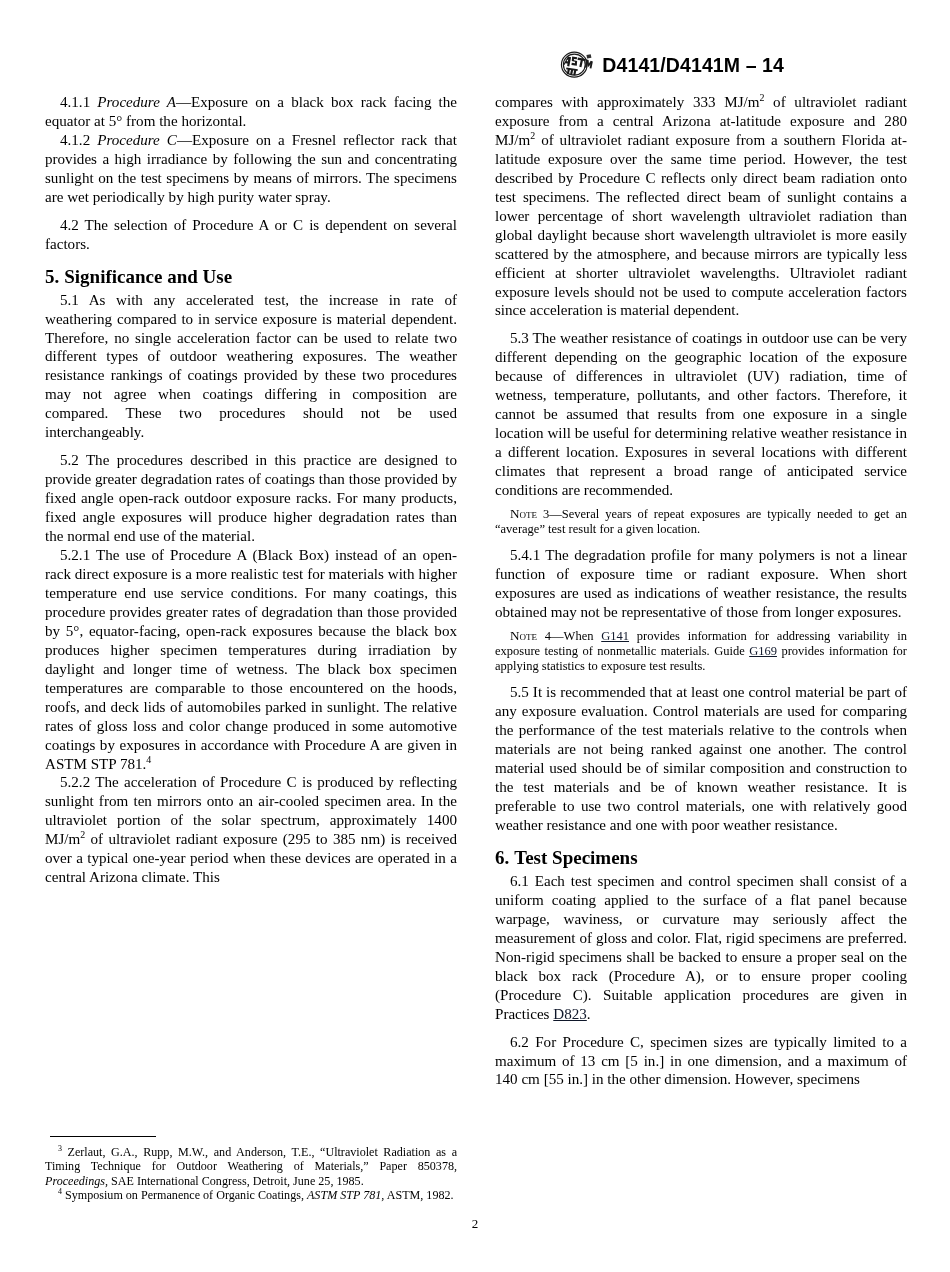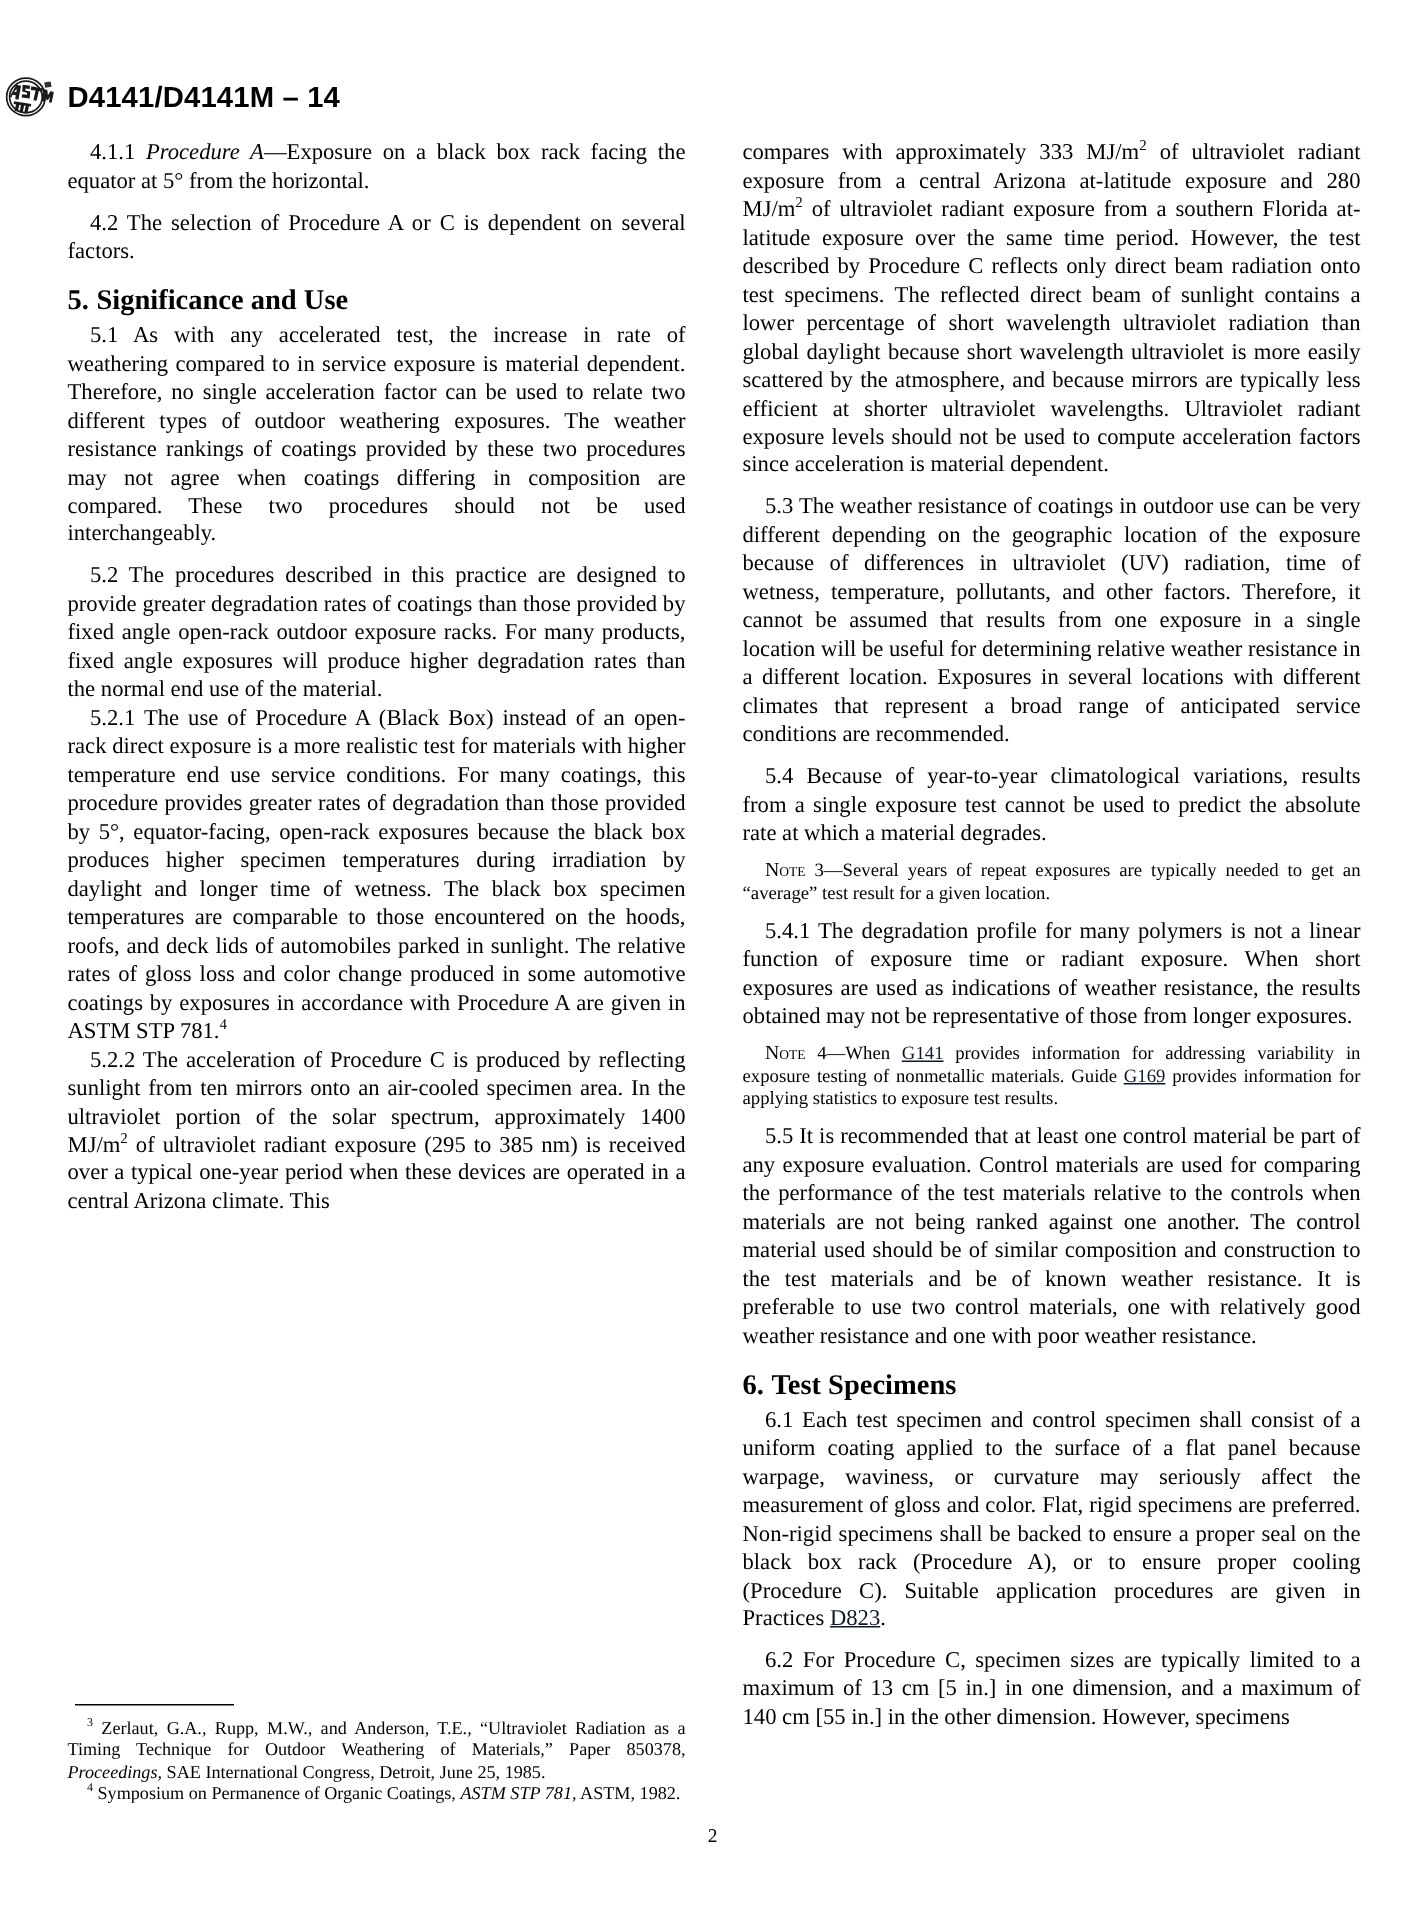--- a/index.html
+++ b/index.html
@@ -22,21 +22,21 @@
 
   
   .page-header {
     position: absolute;
     top: 48px;
     left: 0;
     width: 784px;
     height: 34px;
     display: flex;
     align-items: center;
-    justify-content: flex-start;
+    justify-content: flex-end;
   }
   .astm-logo {
     width: 36px;
     height: 30px;
     margin-right: 9px;
     flex: 0 0 auto;
     display: block;
   }
   .doc-designation {
     font-family: "Liberation Sans", "DejaVu Sans", sans-serif;
@@ -164,20 +164,21 @@
     </svg>
     <div class="doc-designation">D4141/D4141M – 14</div>
   </div>
 
   <div class="columns">
 
     <div class="col">
 
       <p class="indent">4.1.1 <em class="ital">Procedure A</em>—Exposure on a black box rack facing the equator at 5° from the horizontal.</p>
 
+      <p class="indent">4.1.2 <em class="ital">Procedure C</em>—Exposure on a Fresnel reflector rack that provides a high irradiance by following the sun and concentrating sunlight on the test specimens by means of mirrors. The specimens are wet periodically by high purity water spray.</p>
 
       <p class="indent gap-before">4.2 The selection of Procedure A or C is dependent on several factors.</p>
 
 
 
 
       <h2 class="sec-head"><span class="num">5.</span><span>Significance and Use</span></h2>
 
       <p class="indent">5.1 As with any accelerated test, the increase in rate of weathering compared to in service exposure is material dependent. Therefore, no single acceleration factor can be used to relate two different types of outdoor weathering exposures. The weather resistance rankings of coatings provided by these two procedures may not agree when coatings differing in composition are compared. These two procedures should not be used interchangeably.</p>
 
@@ -194,21 +195,20 @@
       </div>
 
     </div>
 
     <div class="col">
 
       <p><span>compares with approximately 333 MJ/m</span><sup>2</sup><span> of ultraviolet radiant exposure from a central Arizona at-latitude exposure and 280 MJ/m</span><sup>2</sup><span> of ultraviolet radiant exposure from a southern Florida at-latitude exposure over the same time period. However, the test described by Procedure C reflects only direct beam radiation onto test specimens. The reflected direct beam of sunlight contains a lower percentage of short wavelength ultraviolet radiation than global daylight because short wavelength ultraviolet is more easily scattered by the atmosphere, and because mirrors are typically less efficient at shorter ultraviolet wavelengths. Ultraviolet radiant exposure levels should not be used to compute acceleration factors since acceleration is material dependent.</span></p>
 
       <p class="indent gap-before">5.3 The weather resistance of coatings in outdoor use can be very different depending on the geographic location of the exposure because of differences in ultraviolet (UV) radiation, time of wetness, temperature, pollutants, and other factors. Therefore, it cannot be assumed that results from one exposure in a single location will be useful for determining relative weather resistance in a different location. Exposures in several locations with different climates that represent a broad range of anticipated service conditions are recommended.</p>
 
-      <p class="indent gap-before">5.4 Because of year-to-year climatological variations, results from a single exposure test cannot be used to predict the absolute rate at which a material degrades.</p>
 
       <p class="note"><span class="note-label">Note</span> <span>3</span><span>—Several years of repeat exposures are typically needed to get an “average” test result for a given location.</span></p>
 
       <p class="indent gap-before">5.4.1 The degradation profile for many polymers is not a linear function of exposure time or radiant exposure. When short exposures are used as indications of weather resistance, the results obtained may not be representative of those from longer exposures.</p>
 
       <p class="note"><span class="note-label">Note</span> <span>4</span><span>—When </span><a class="link" href="#">G141</a><span> provides information for addressing variability in exposure testing of nonmetallic materials. Guide </span><a class="link" href="#">G169</a><span> provides information for applying statistics to exposure test results.</span></p>
 
       <p class="indent gap-before">5.5 It is recommended that at least one control material be part of any exposure evaluation. Control materials are used for comparing the performance of the test materials relative to the controls when materials are not being ranked against one another. The control material used should be of similar composition and construction to the test materials and be of known weather resistance. It is preferable to use two control materials, one with relatively good weather resistance and one with poor weather resistance.</p>
 
       <h2 class="sec-head"><span class="num">6.</span><span>Test Specimens</span></h2>

